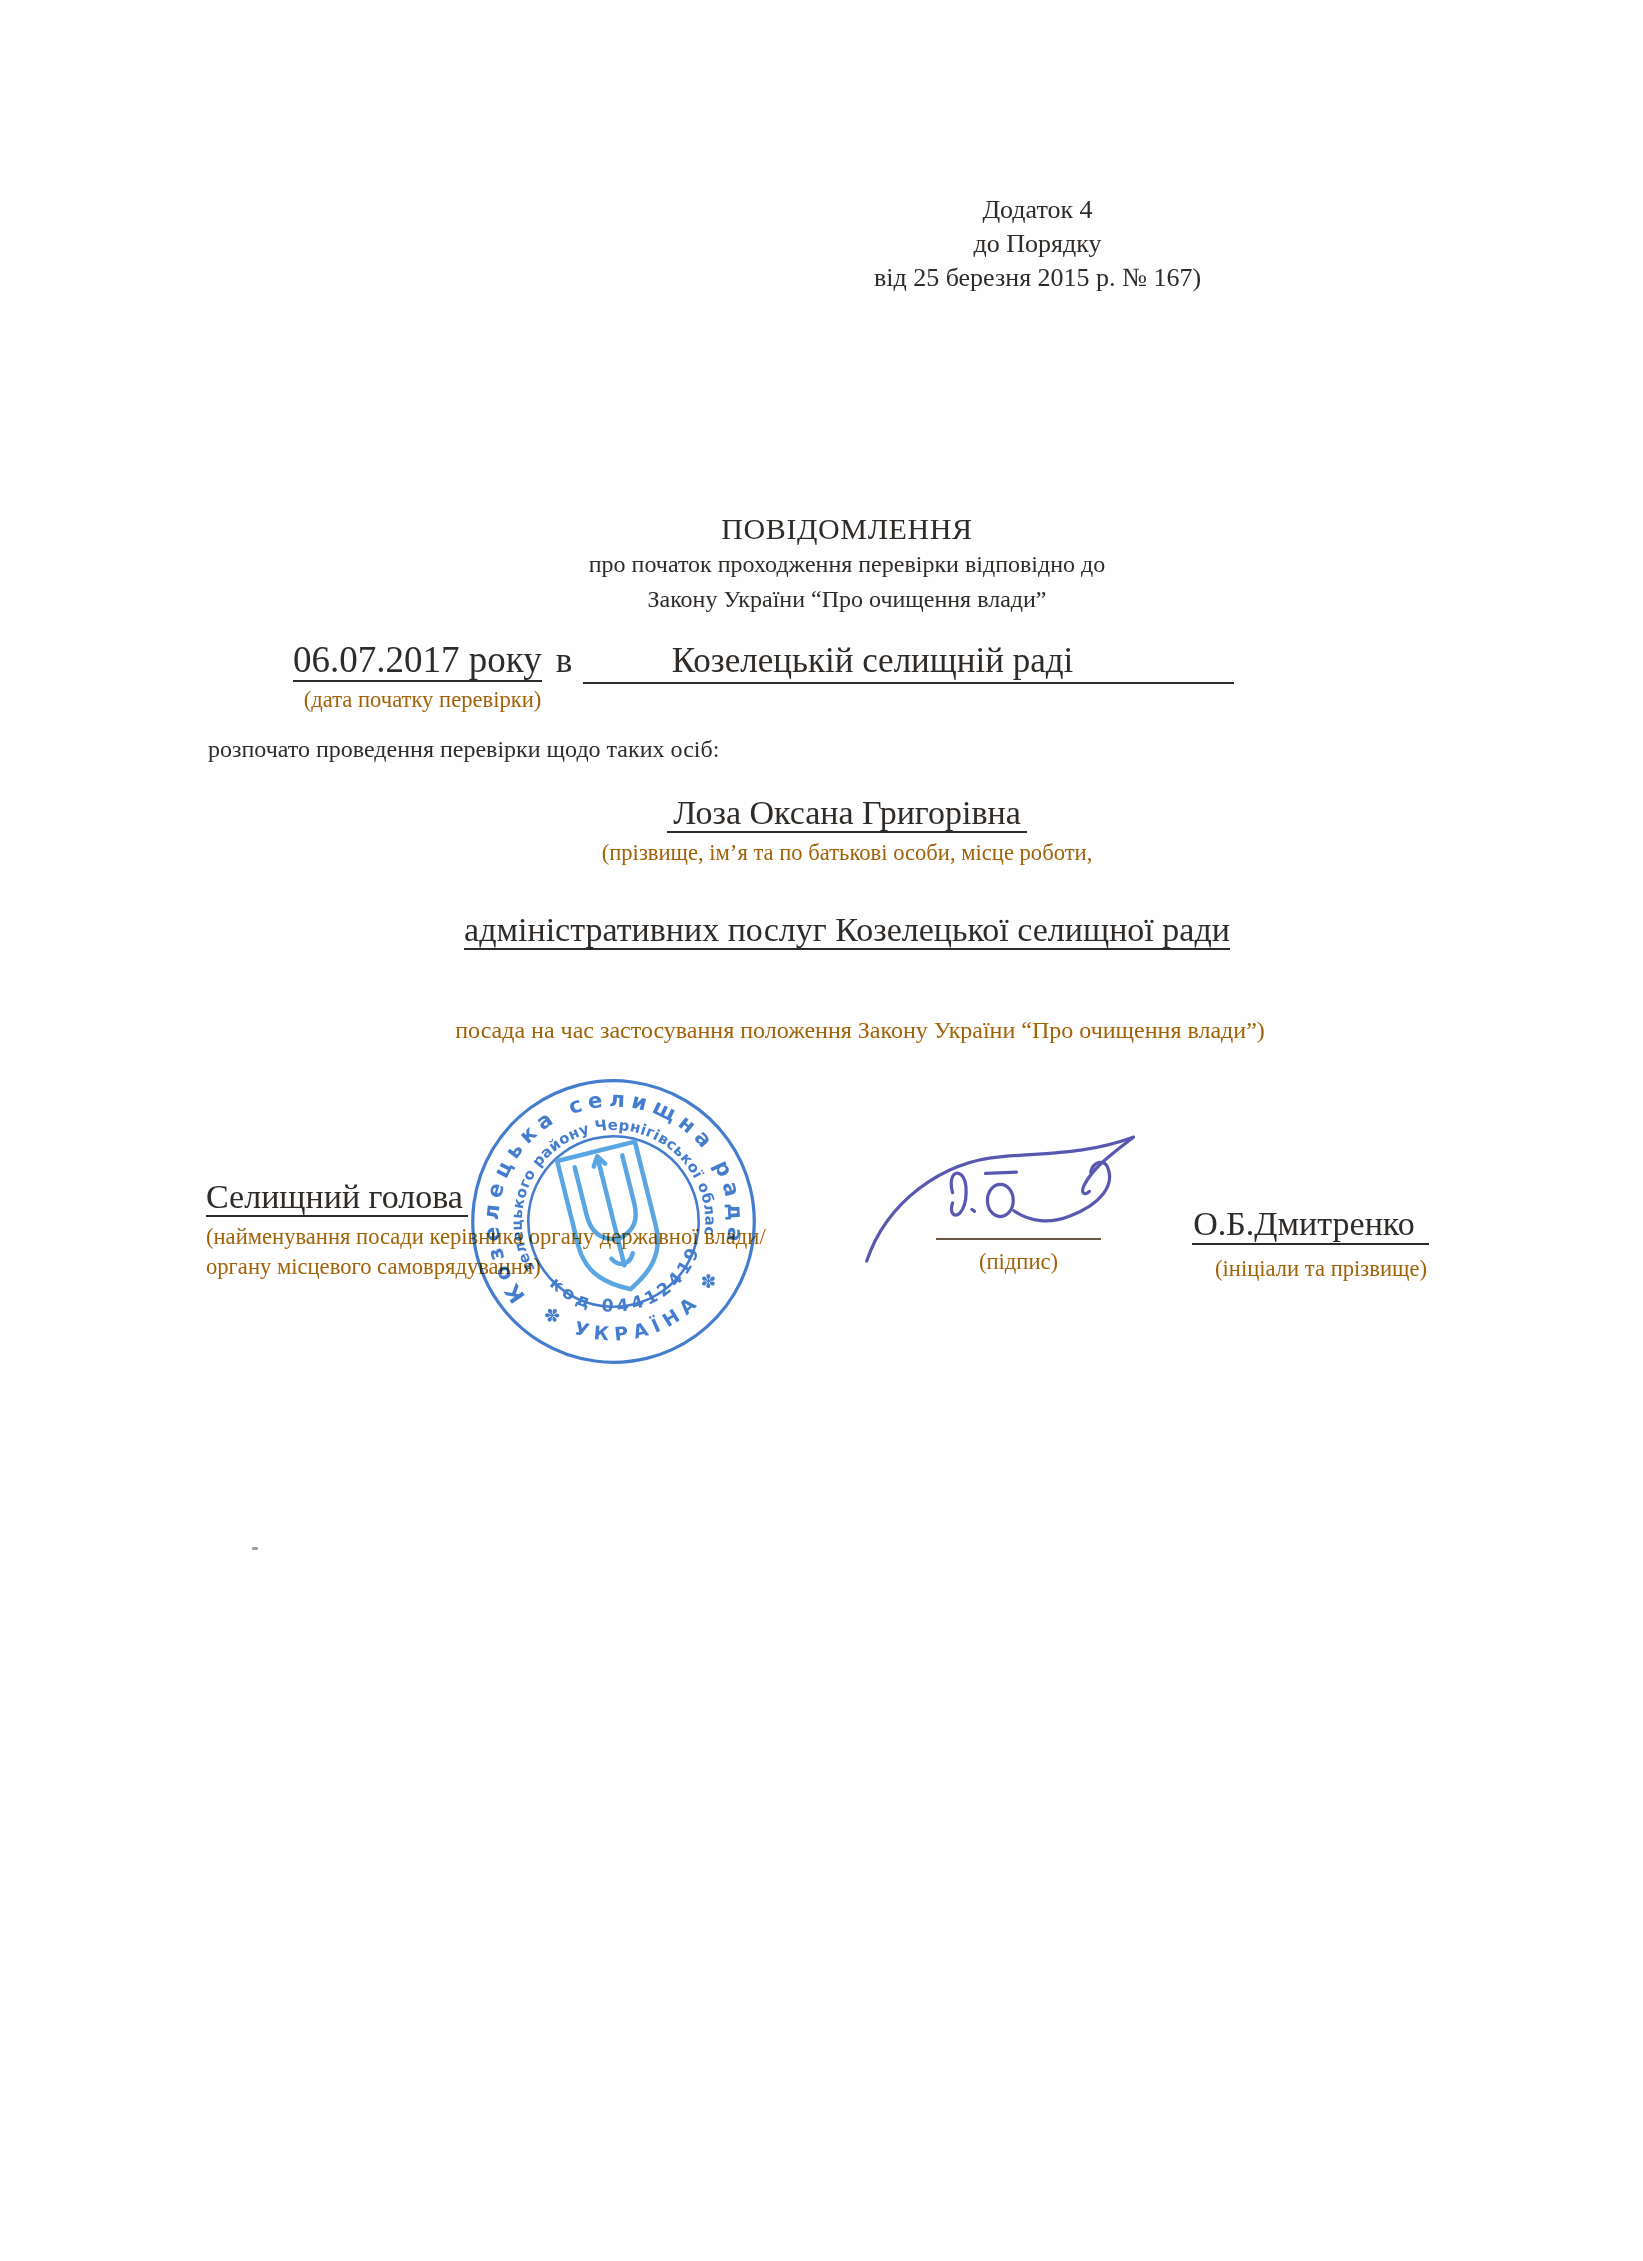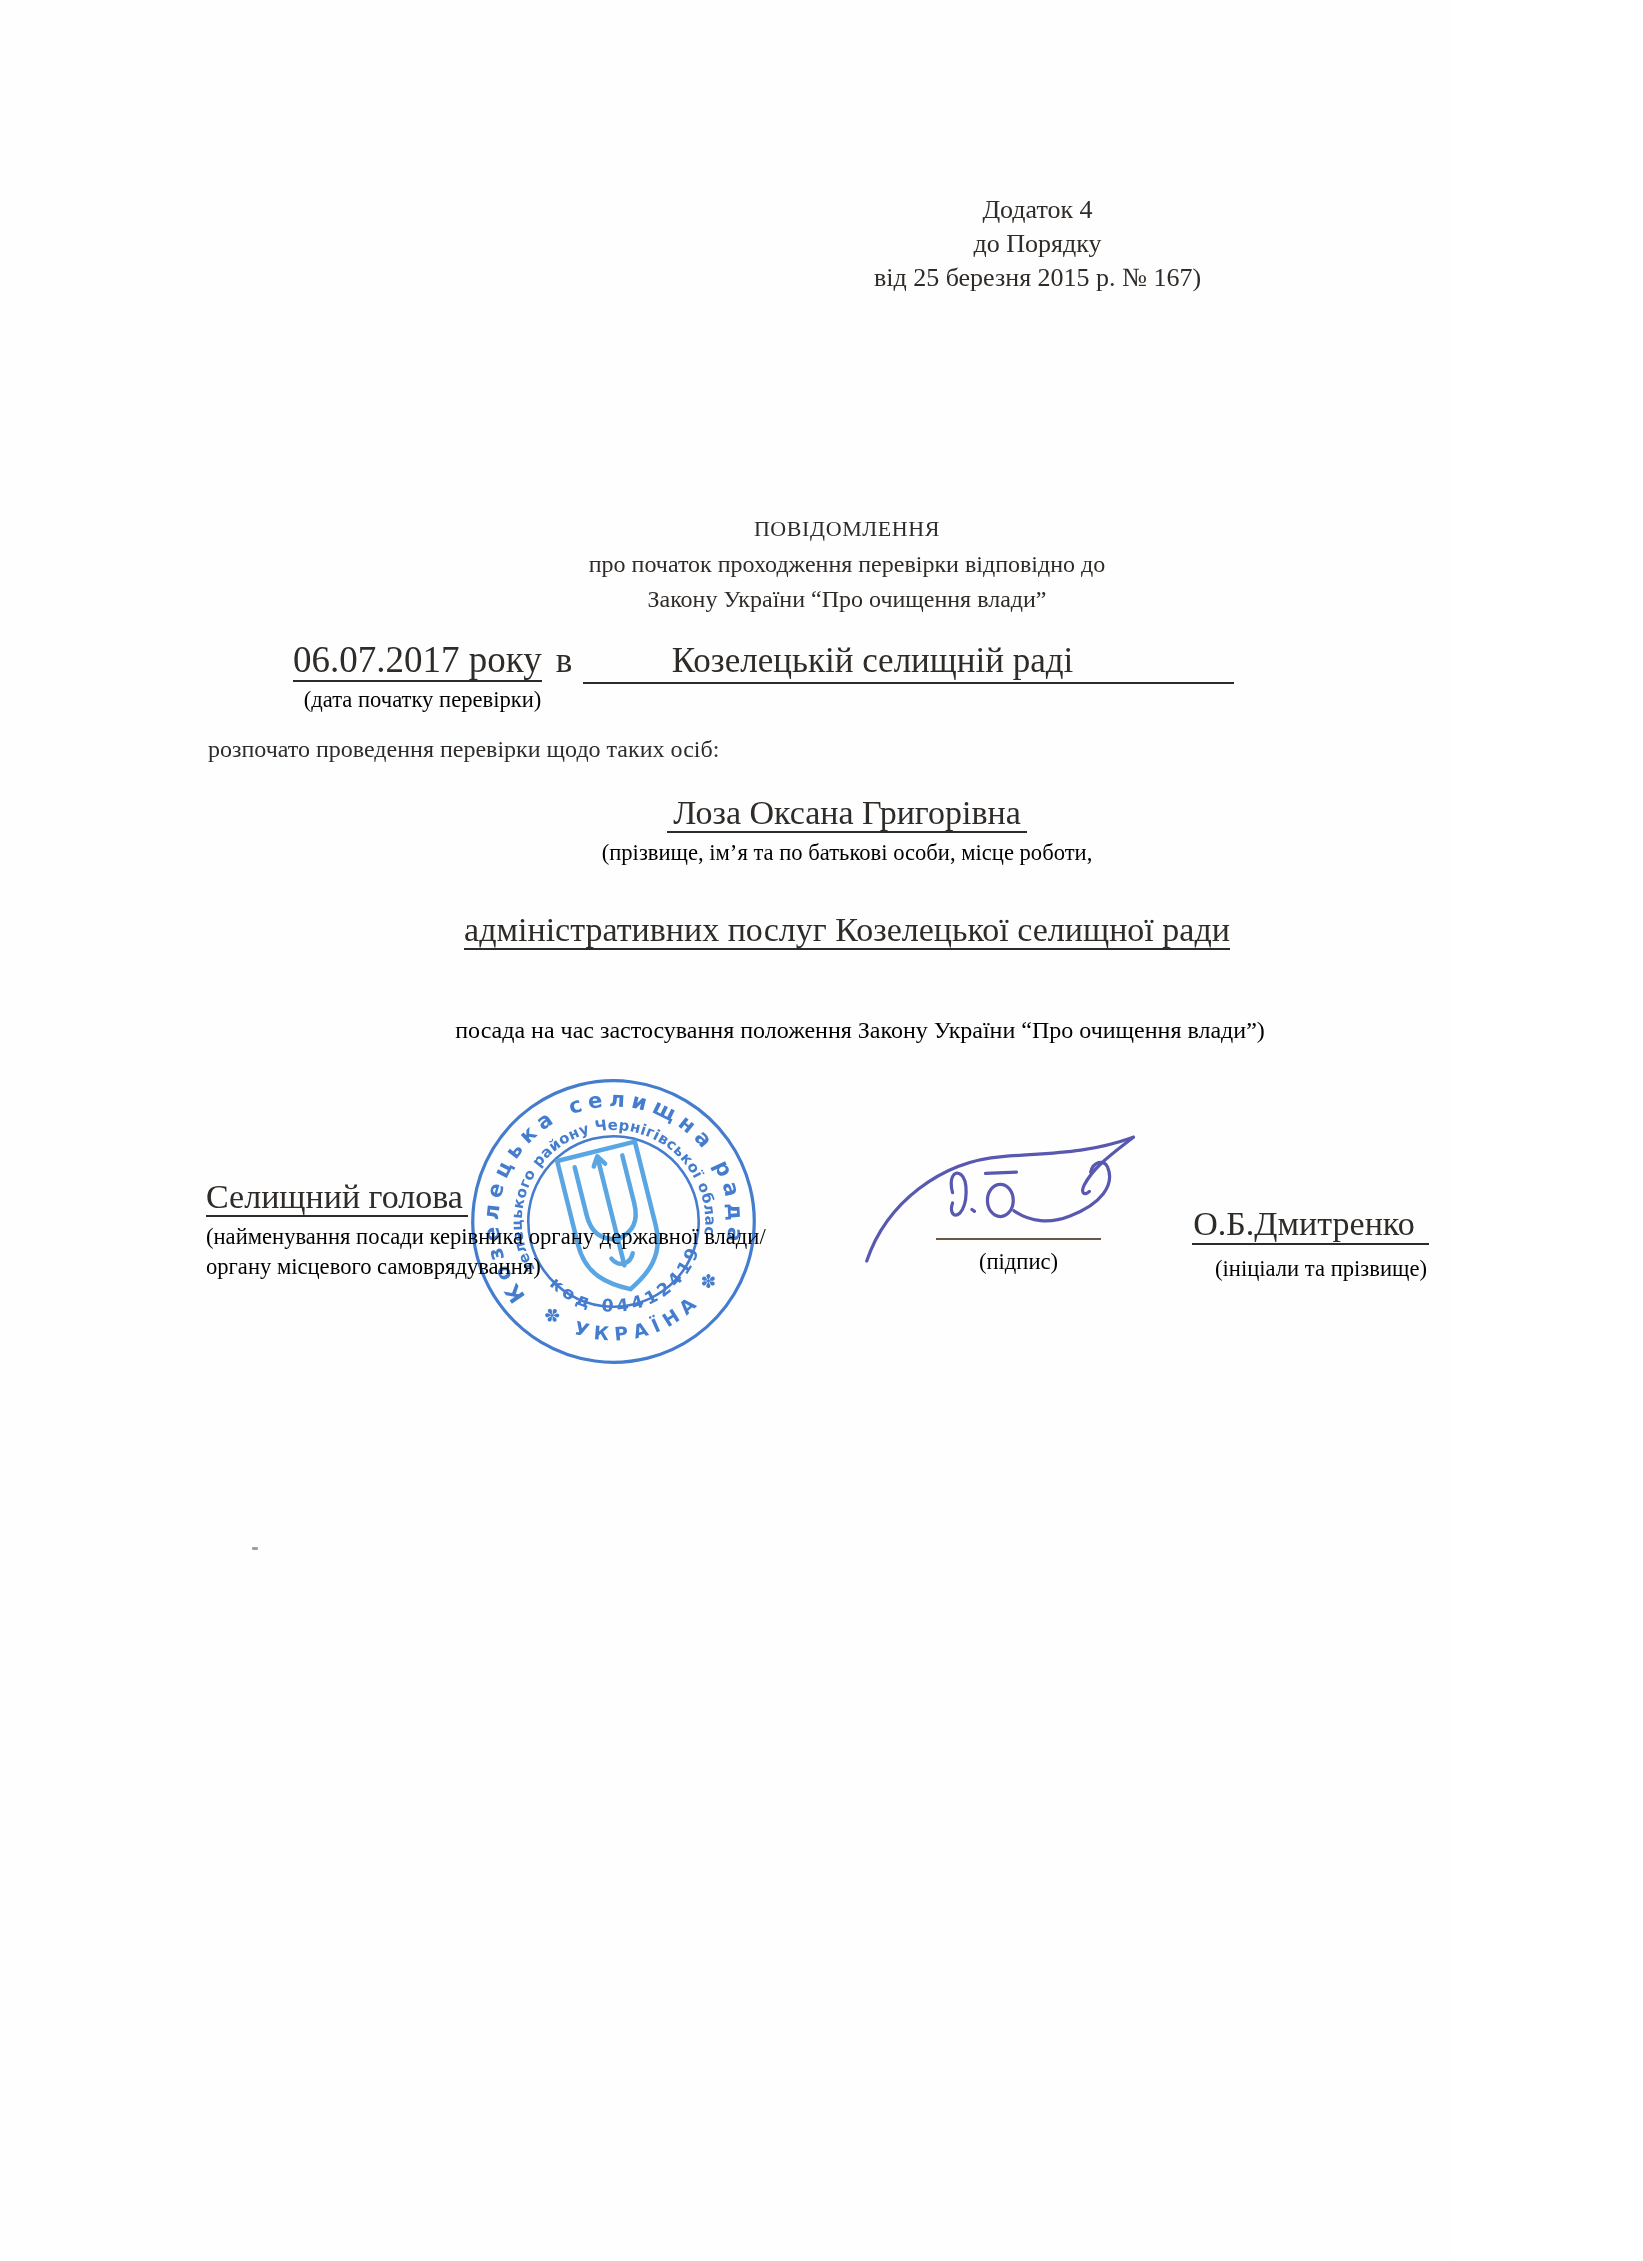--- a/index.html
+++ b/index.html
@@ -6,28 +6,28 @@
   .page{
     position:relative;width:1452px;height:2261px;background:#fefefe;
     overflow:hidden;font-family:"Liberation Serif",serif;color:#2f2b28;
   }
   .abs{position:absolute;}
   .center{text-align:center;}
   .uline{border-bottom:2.6px solid #2b2b2b;}
   .annex{left:696px;top:193px;width:683px;text-align:center;
          font-size:26px;line-height:34px;}
   .title-block{left:103px;top:511px;width:1488px;text-align:center;}
-  .title-block .h{font-size:22px;letter-spacing:0.6px;line-height:36px;}
+  .title-block .h{font-size:30px;letter-spacing:0.6px;line-height:36px;}
   .title-block .s{font-size:24px;line-height:35px;}
   .date-row{left:293px;top:637px;width:1238px;white-space:nowrap;}
   .date-val{font-size:37px;line-height:45px;}
   .prep{font-size:35px;margin:0 10.3px 0 14px;}
   .auth-val{display:inline-block;width:651px;text-align:center;
             font-size:35px;line-height:43px;padding-right:71px;box-sizing:border-box;}
-  .cap{font-size:22.6px;line-height:30px;color:#000000;}
+  .cap{font-size:22.6px;line-height:30px;color:#a16207;}
   .cap-pos{font-size:24px;}
   .intro{left:208px;top:736px;font-size:24px;}
   .big{font-size:34px;line-height:40px;}
   .name-block{left:103px;top:793px;width:1488px;}
   .name-cap{left:103px;top:838px;width:1488px;}
   .pos-block{left:103px;top:910px;width:1488px;}
   .pos-block .row{margin-bottom:7.7px;}
   .pos-cap{left:116px;top:1015px;width:1488px;}
   .official-left{left:206px;top:1177px;}
   .official-left .uline{padding-right:5.2px;}

